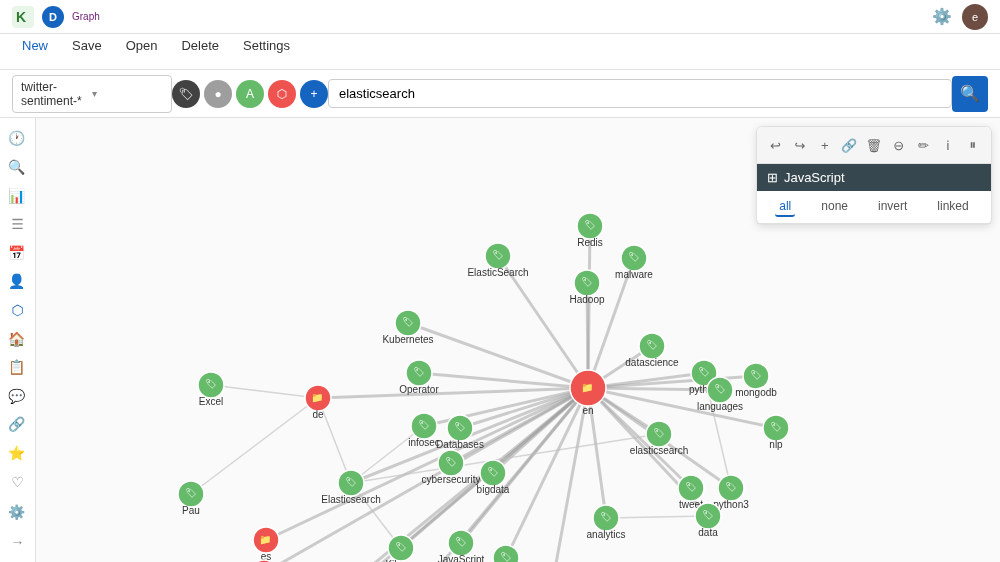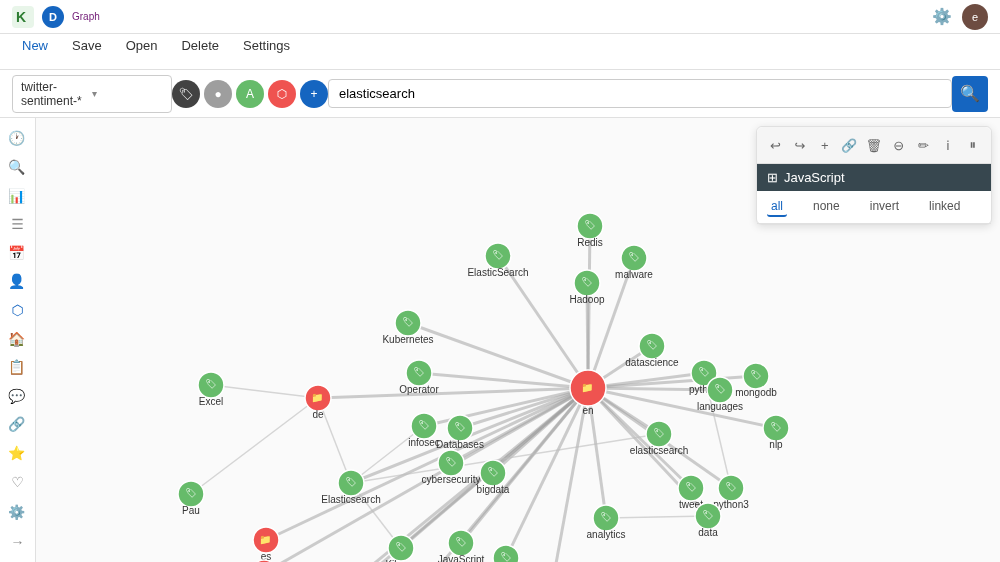--- a/index.html
+++ b/index.html
@@ -120,20 +120,21 @@
       cursor: pointer; border-radius: 3px;
     }
     #selections-header {
       display: flex; align-items: center; gap: 6px;
       padding: 6px 10px; background: #37474f; color: #fff;
       font-size: 13px; font-weight: 500;
     }
     #selections-tabs {
       display: flex; gap: 22px; padding: 6px 10px;
       border-bottom: 1px solid #e0e0e0;
+      justify-content: center;
     }
     .sel-tab {
       font-size: 12px; color: #555; cursor: pointer;
       padding: 2px 4px; border-radius: 3px;
     }
     .sel-tab.active { color: #1565c0; border-bottom: 2px solid #1565c0; }
     #selections-body {
       padding: 10px; font-size: 12px; color: #666; min-height: 60px;
     }
 

